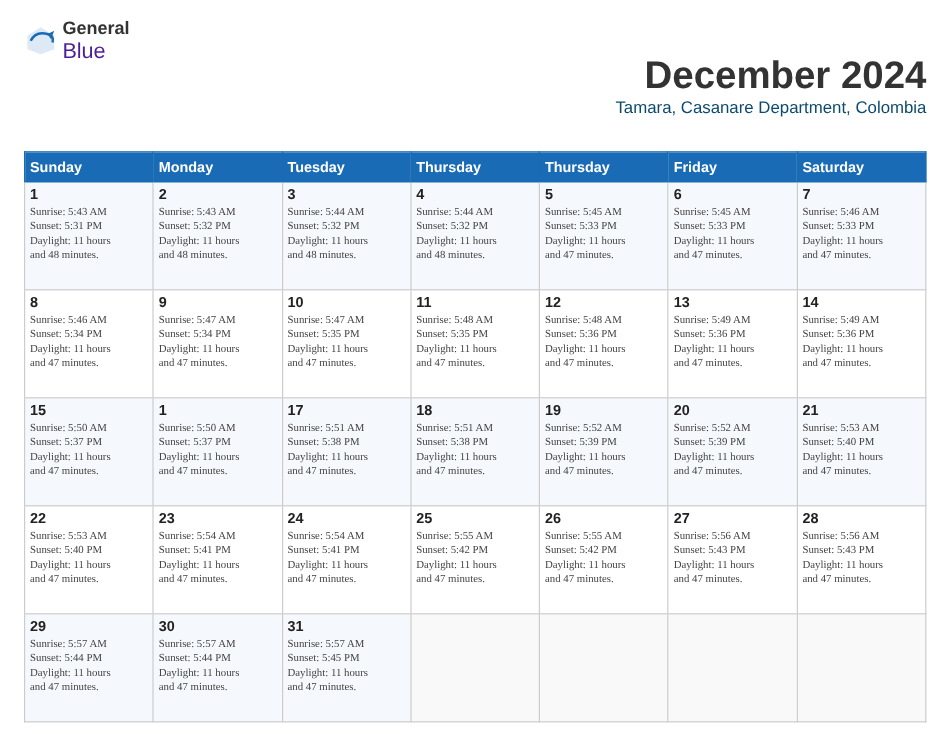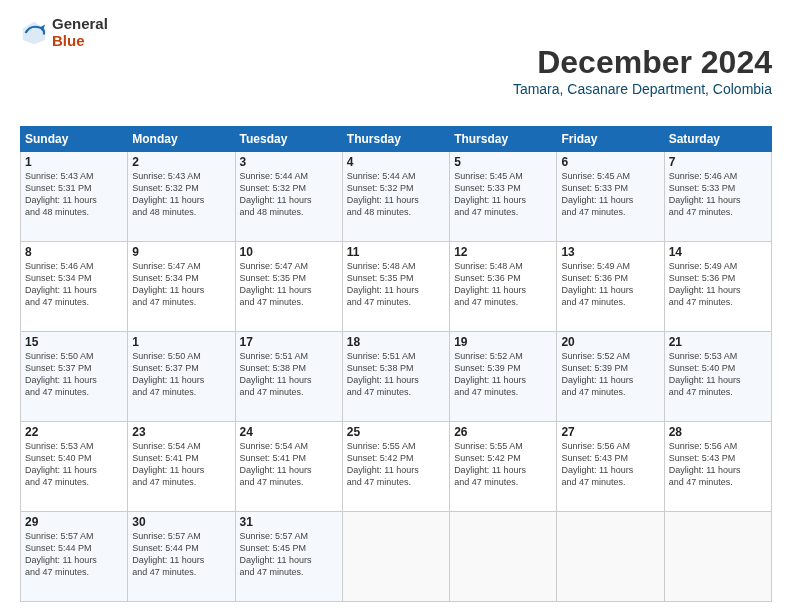--- a/index.html
+++ b/index.html
@@ -32,23 +32,23 @@
       display: flex;
       flex-direction: column;
       line-height: 1.1;
     }
     .logo-general {
       font-size: 15px;
       font-weight: bold;
       color: #333;
     }
     .logo-blue {
-      font-size: 15px;
-      font-weight: bold;
-      color: #c2410c;
+      font-size: 18px;
+      font-weight: normal;
+      color: #4c1d95;
     }
     .logo-icon {
       width: 28px;
       height: 28px;
       margin-right: 4px;
     }
     .title-block {
       text-align: right;
     }
     .calendar-title {
@@ -96,20 +96,21 @@
       font-size: 12px;
       font-weight: bold;
       color: #222;
       display: block;
       margin-bottom: 1px;
     }
     .day-info {
       font-size: 9px;
       color: #444;
       line-height: 1.35;
+      font-family: Liberation Serif, serif;
     }
     td.empty {
       background: #f9f9f9 !important;
     }
   </style>
 </head>
 <body>
 
 <div class="page">
   <div class="header">

